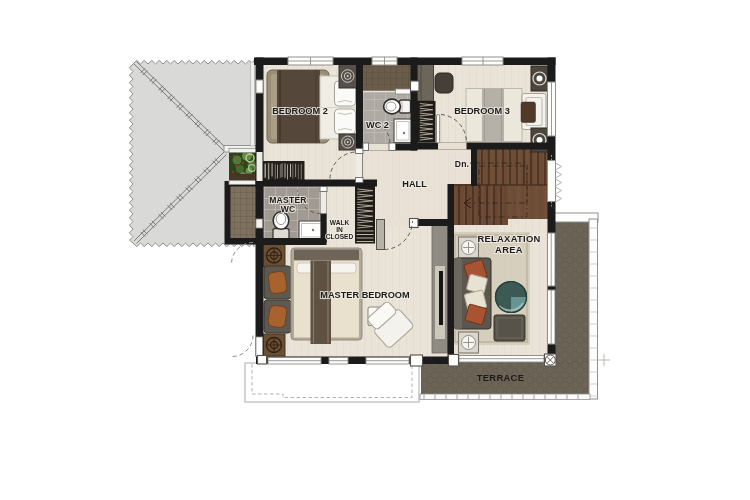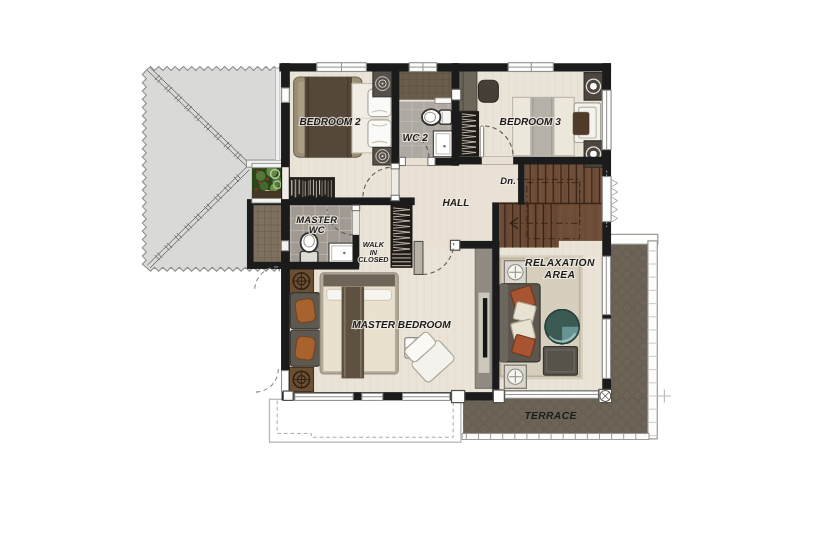--- a/index.html
+++ b/index.html
@@ -1,16 +1,16 @@
 <!DOCTYPE html>
 <html><head>
 <meta charset="utf-8">
 <style>
 html,body{margin:0;padding:0;background:#ffffff;}
-#page{width:750px;height:500px;position:relative;overflow:hidden;background:#f0abfc;font-style:italic;}
+#page{width:750px;height:500px;position:relative;overflow:hidden;background:#f0abfc;}
 text{font-family:"Liberation Sans",sans-serif;font-weight:bold;fill:#1c1c1c;}
 .lbl{paint-order:stroke;stroke:rgba(242,238,230,0.8);stroke-width:2px;}
 </style>
 </head>
 <body>
 <div id="page">
 <svg width="750" height="500" viewBox="0 0 750 500">
 <defs>
 <pattern id="plank" width="7" height="40" patternUnits="userSpaceOnUse">
   <rect width="7" height="40" fill="none"></rect>

